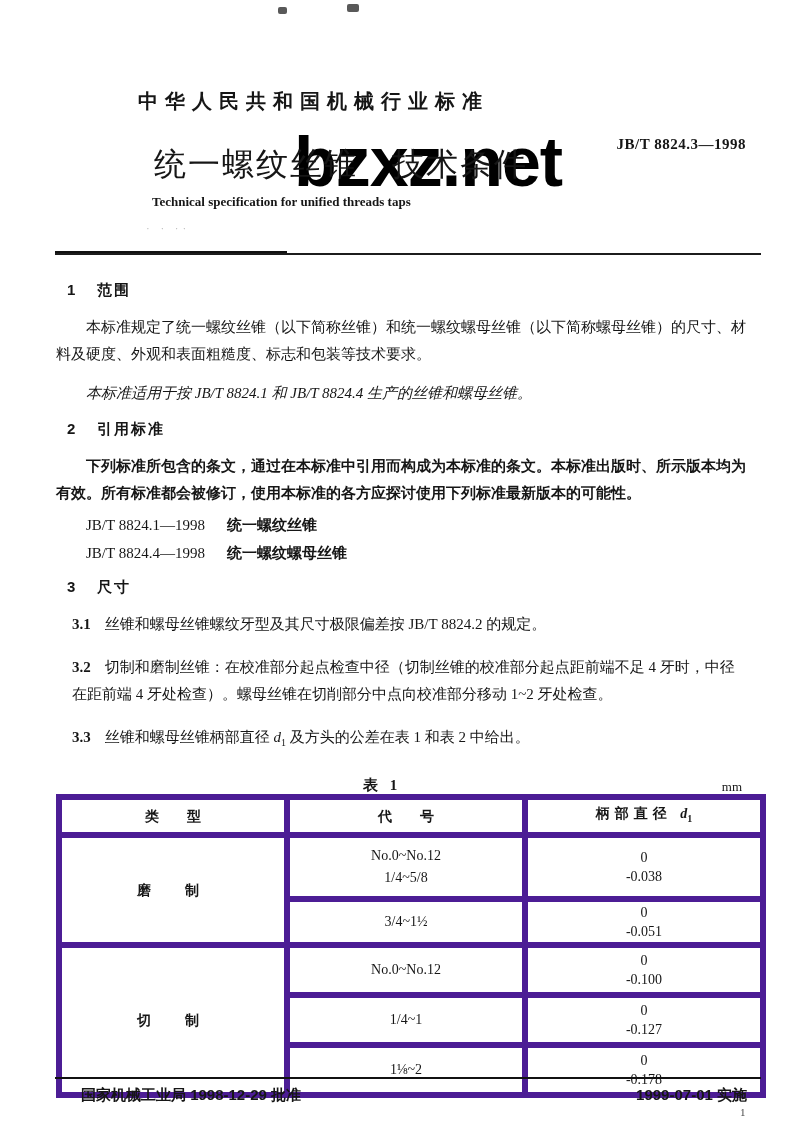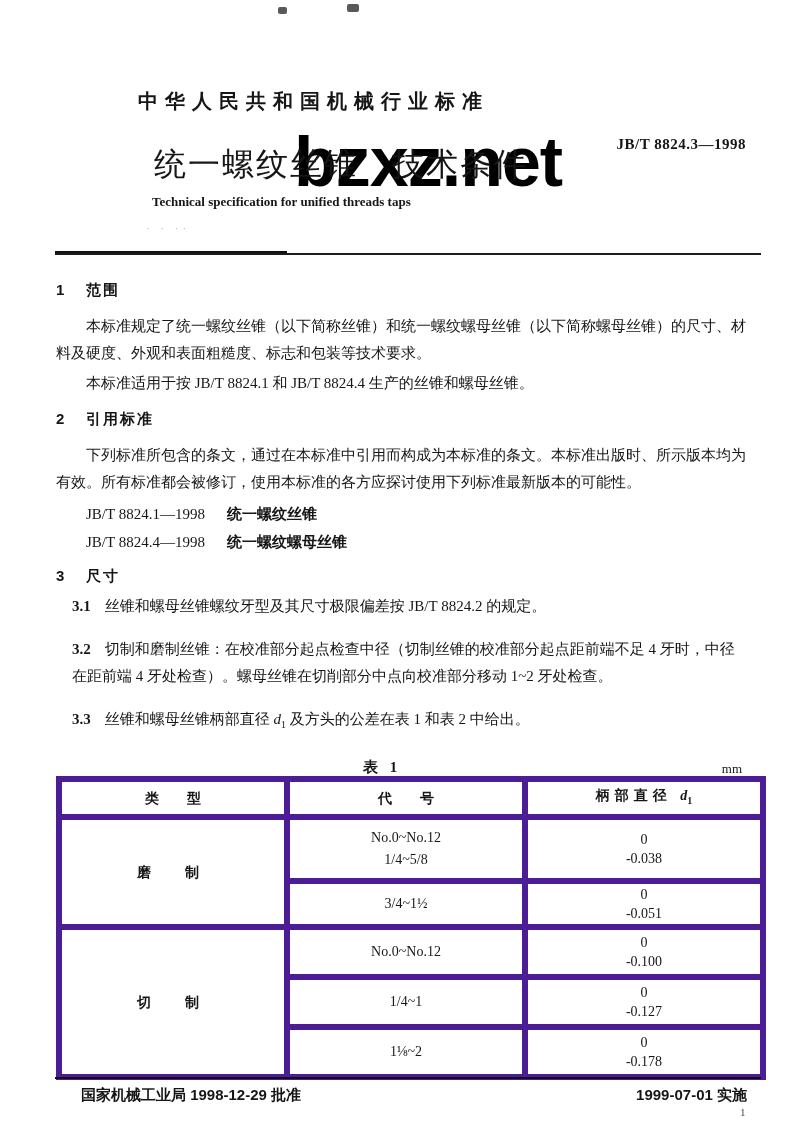--- a/index.html
+++ b/index.html
@@ -50,31 +50,31 @@
   .dots { position: absolute; left: 146px; top: 222px; color: #b8b8b8; font-size: 11px; letter-spacing: 4px; }
 
   .rule-top-thick { position: absolute; left: 55px; top: 251px; width: 232px; height: 4px; background: #111; }
   .rule-top-thin  { position: absolute; left: 55px; top: 253px; width: 706px; height: 2px; background: #1c1c1c; }
 
   
   .content {
     position: absolute; left: 56px; top: 272px; width: 704px;
     font-size: 15px; line-height: 27px;
   }
-  .sec-h { font-weight: bold; margin: 0; }
+  .sec-h { font-weight: bold; margin: 11px; }
   .sec-h .sec-no { display: inline-block; min-width: 14px; }
   .sec-h .sec-title { margin-left: 16px; letter-spacing: 2px; }
   .sec-h.h1 { margin-top: 4px; }
   .sec-h.h2 { margin-top: 8px; }
   .sec-h.h3 { margin-top: 6px; }
 
   p.para { margin: 0; text-indent: 2em; }
   p.para.m1 { margin-top: 10px; }
-  p.para.m2 { margin-top: 3px; }
-  p.para.m3 { margin-top: 10px; }
+  p.para.m2 { margin-top: 12px; font-style: italic; }
+  p.para.m3 { margin-top: 10px; font-weight: bold; }
 
   .refs { margin-top: 4px; }
   .ref-line { padding-left: 2em; line-height: 28px; }
   .ref-code { margin-right: 22px; }
   .ref-name { font-weight: bold; }
 
   p.item { margin: 16px; }
   p.item.first { margin-top: 4px; }
   .item-no { font-weight: bold; margin-right: 14px; }
   .var { font-style: italic; font-family: "Liberation Serif", serif; }

